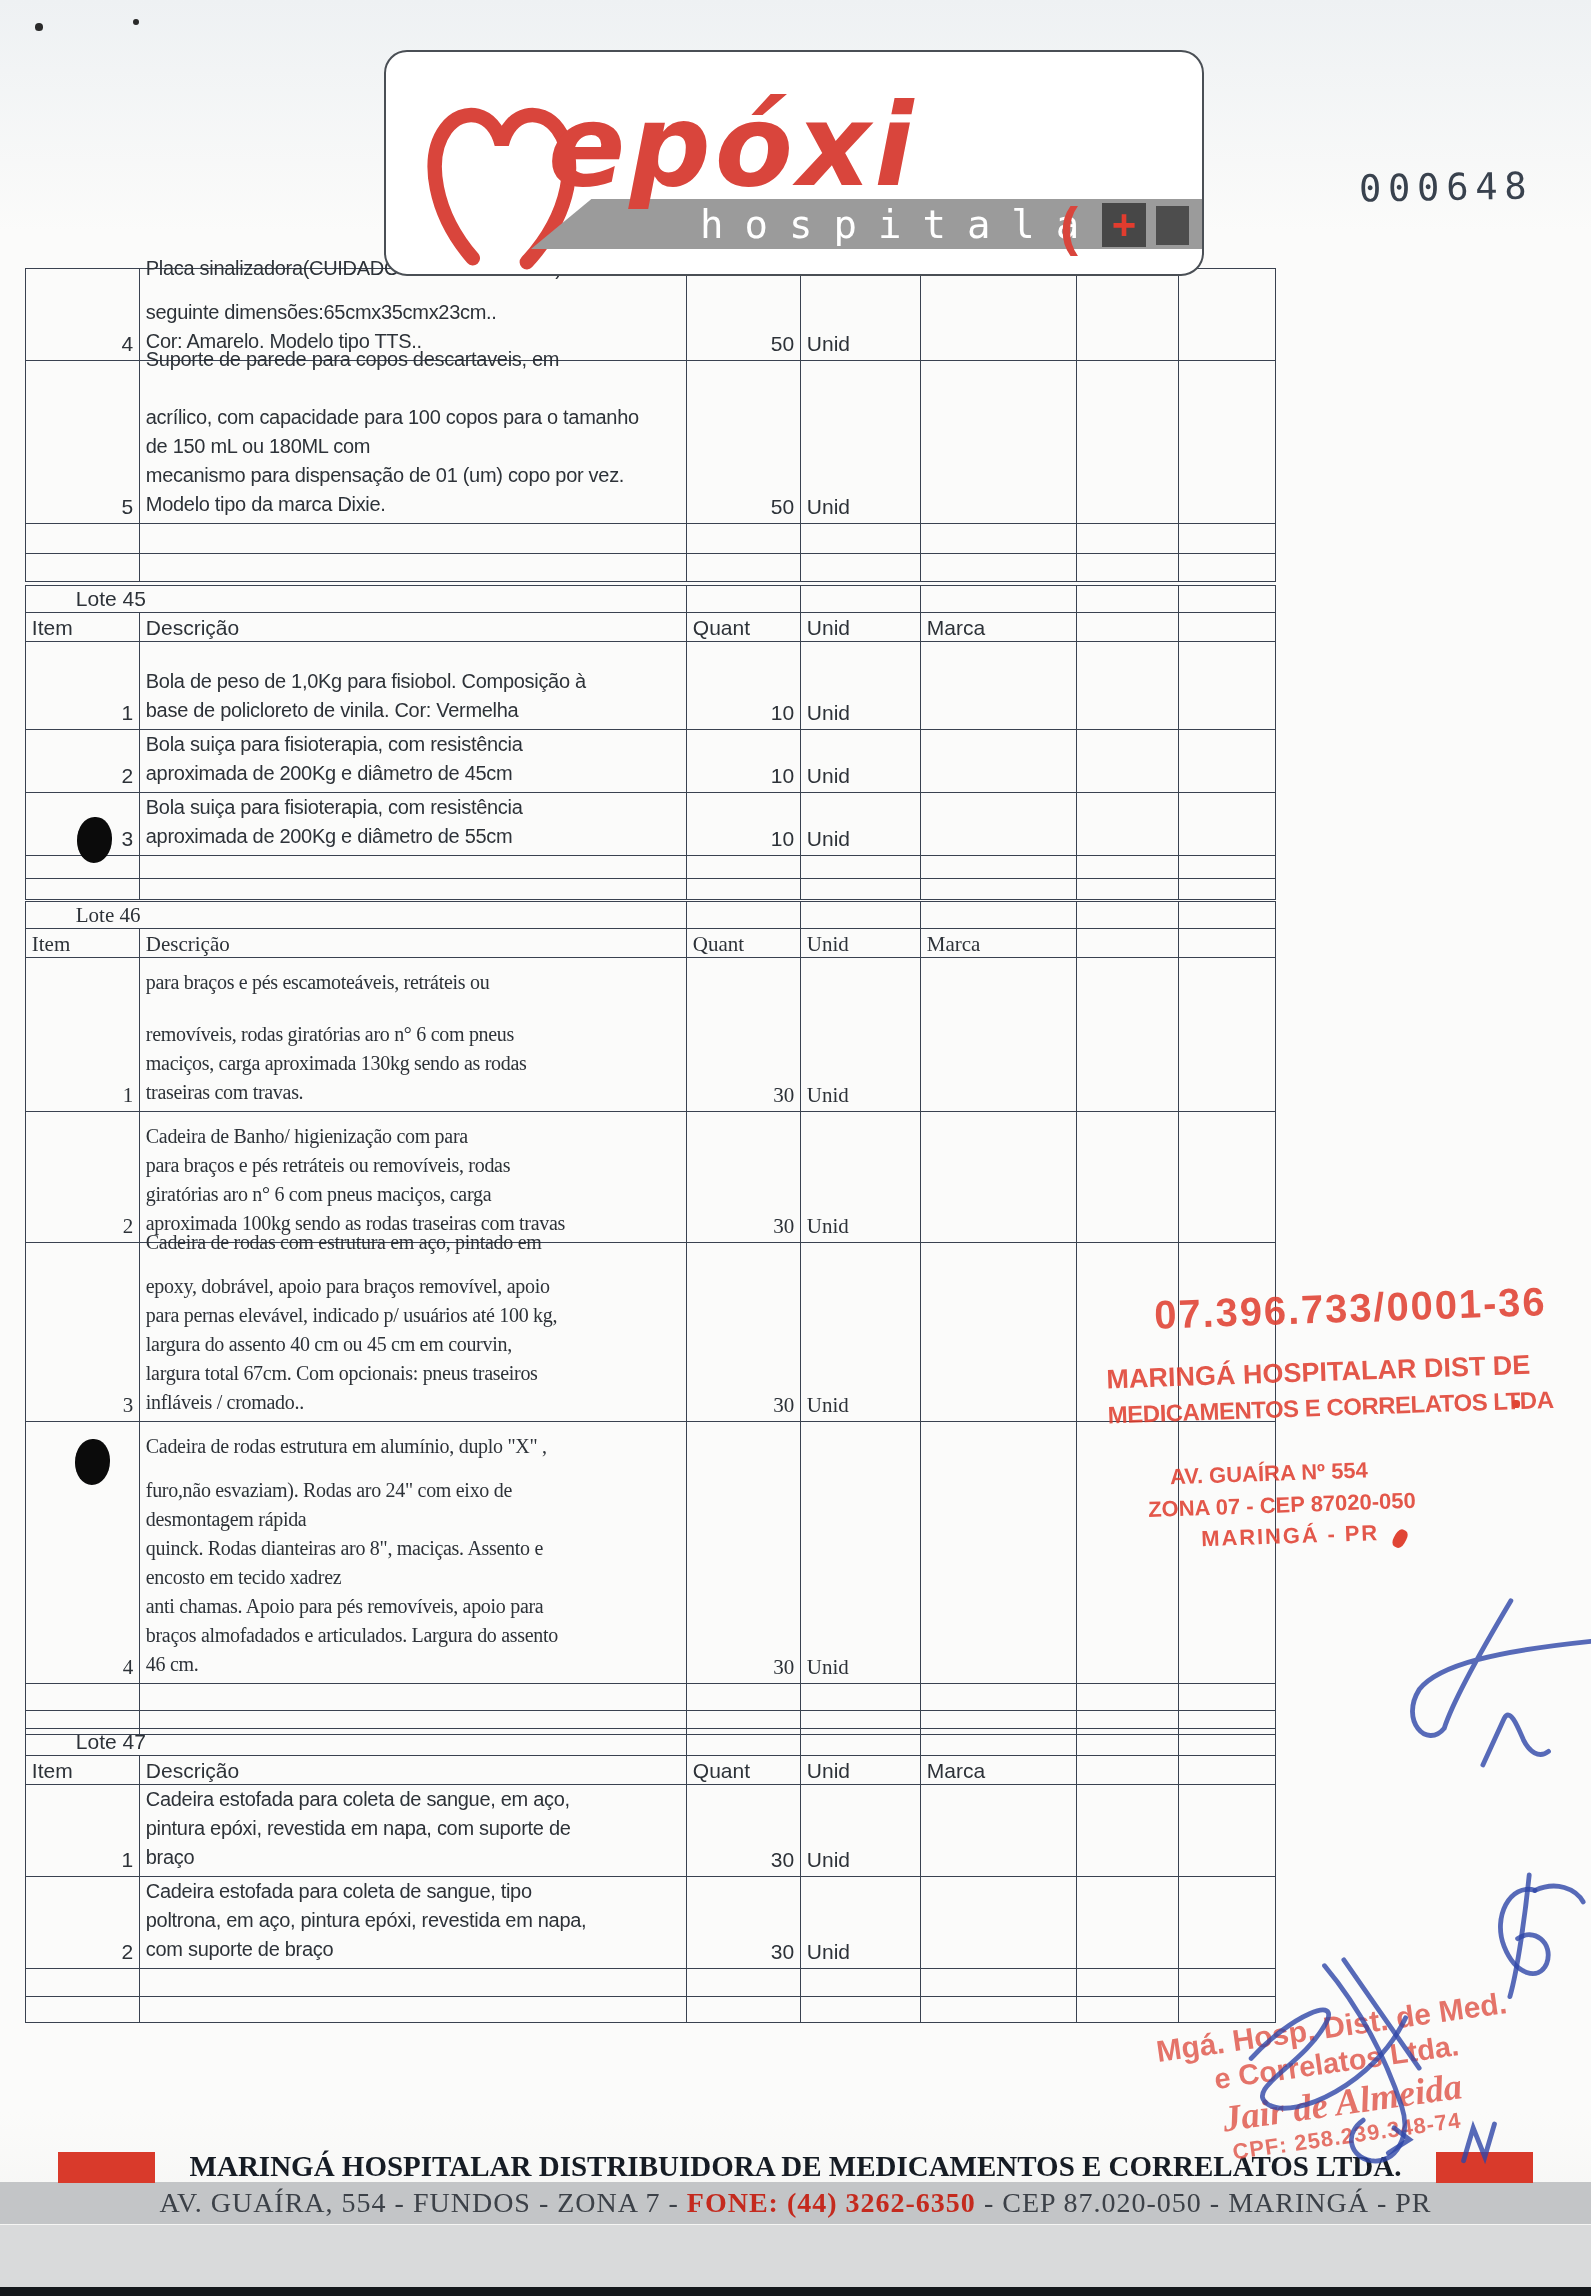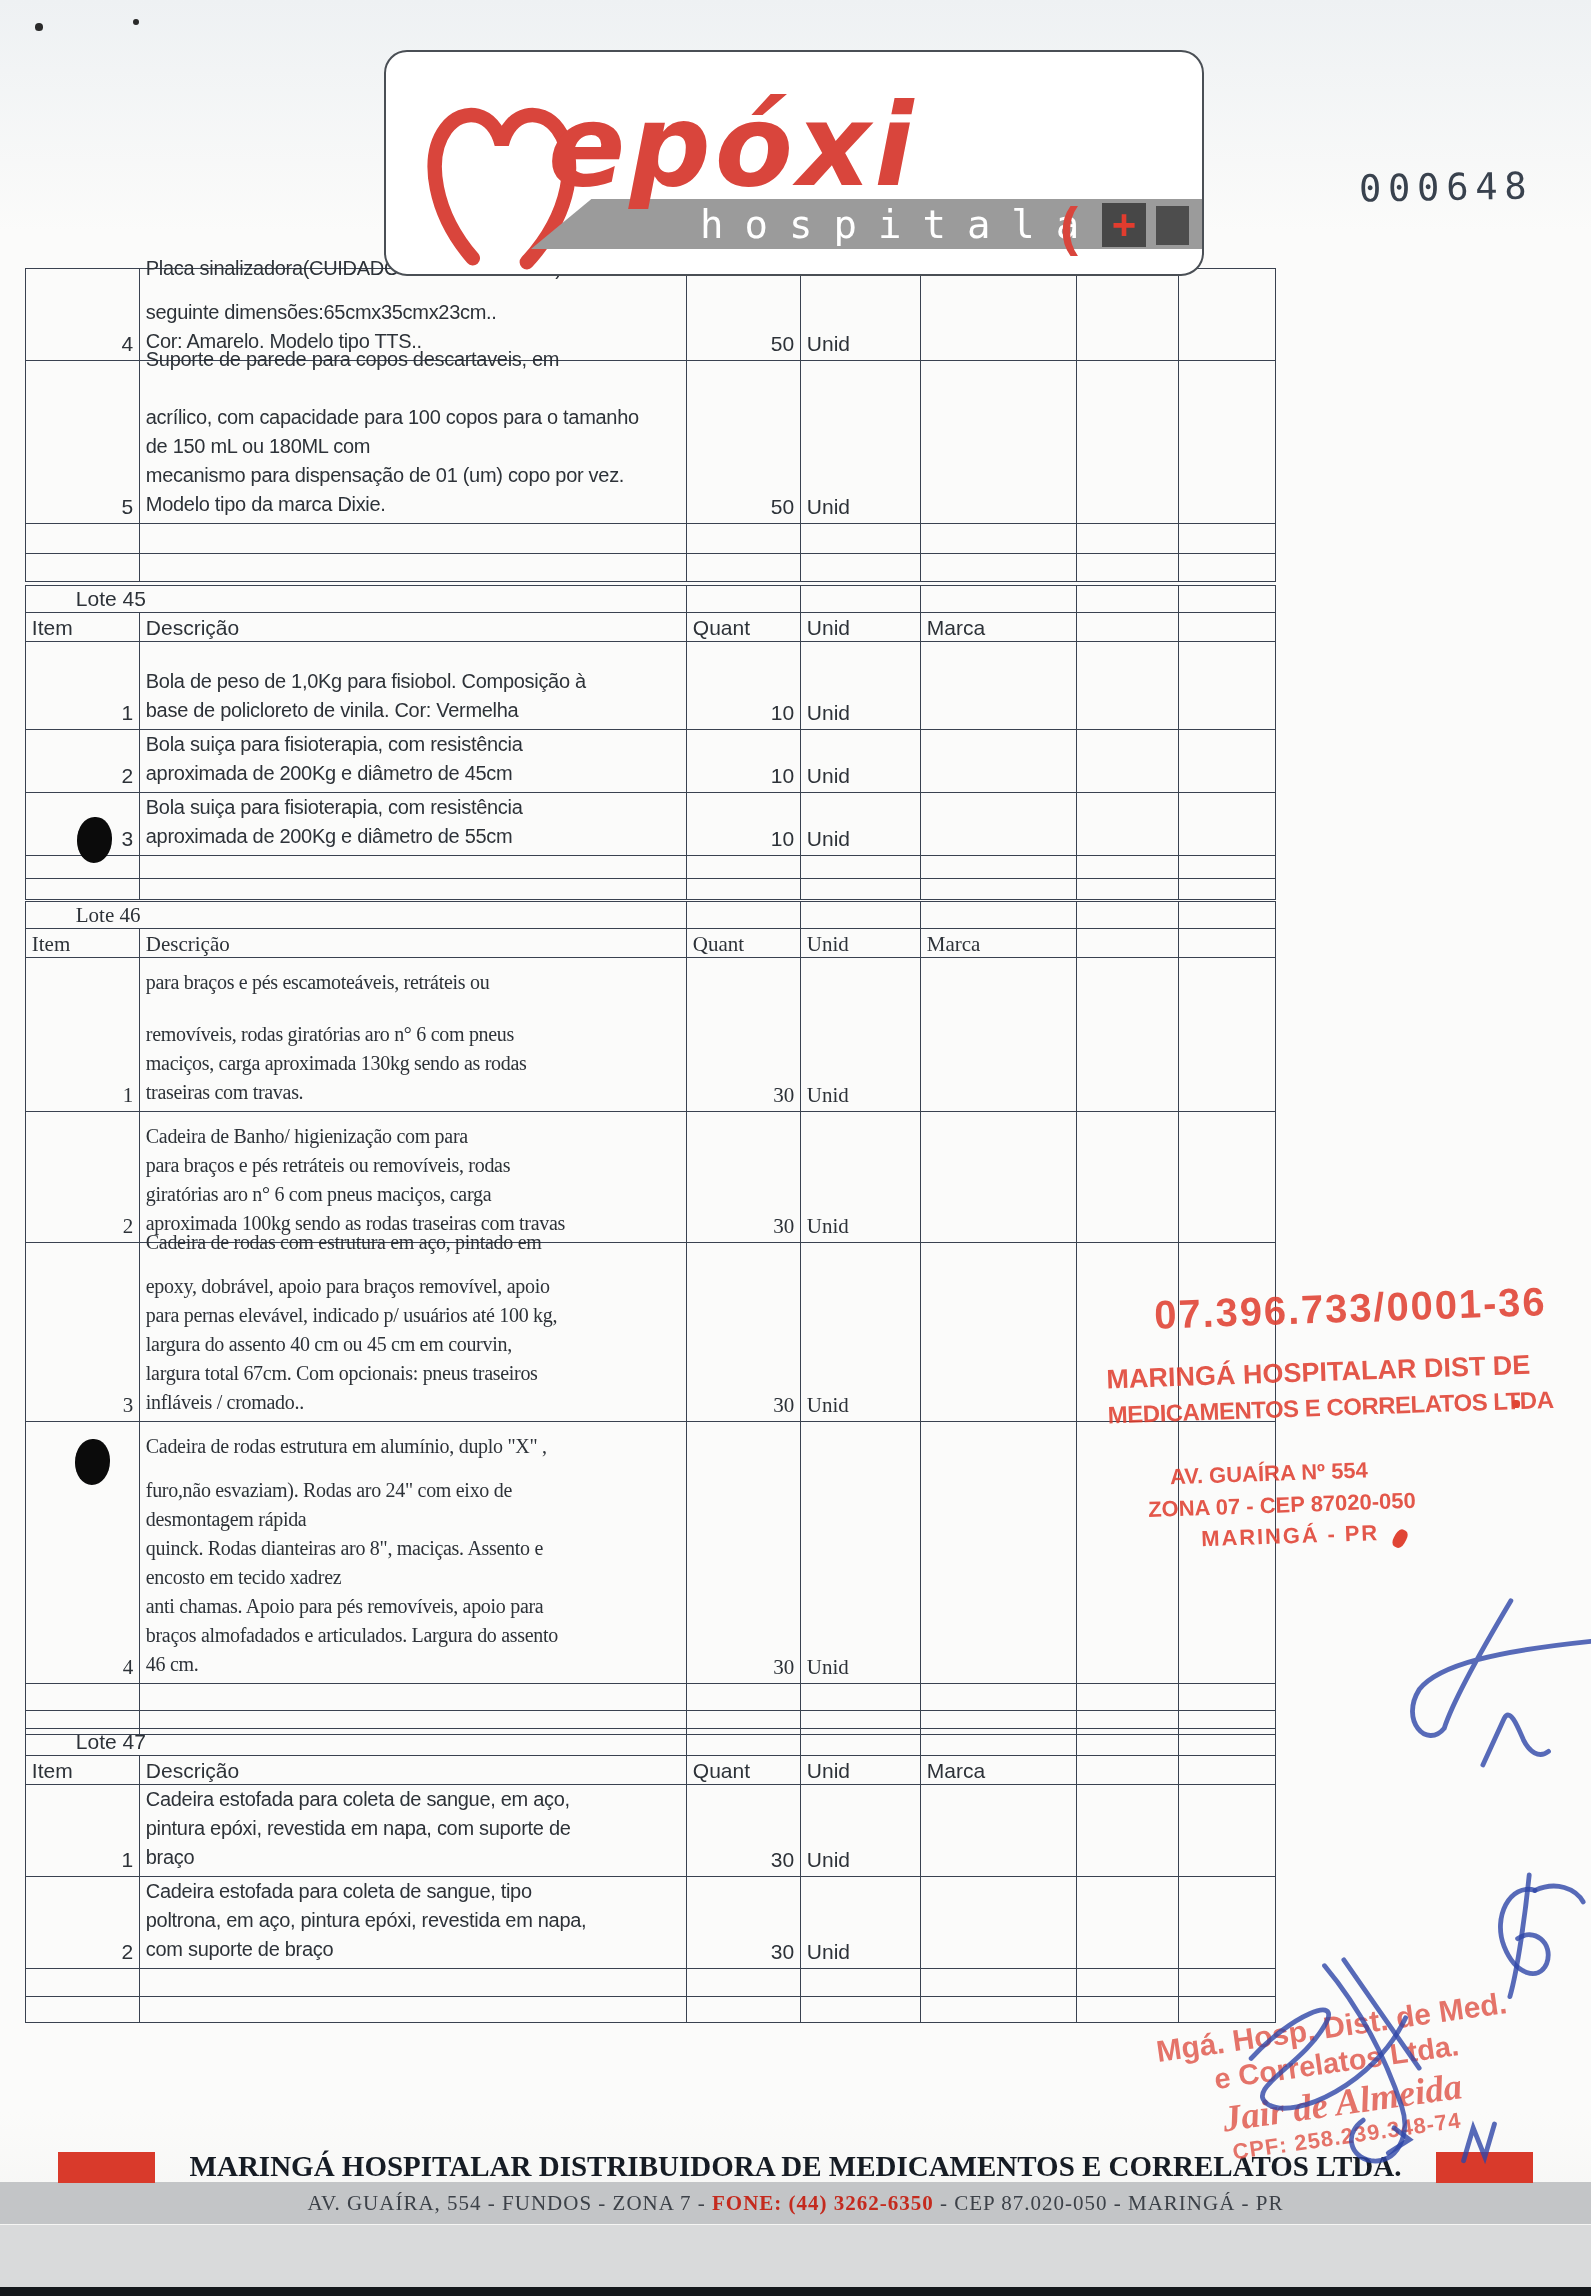--- a/index.html
+++ b/index.html
@@ -52,21 +52,21 @@
   #stamp-sign{left:1112px; top:2010px; width:454px; transform:rotate(-8deg); text-align:center; color:#e0564a; opacity:.82;}
   #stamp-sign .g1{font-size:30px; white-space:nowrap;}
   #stamp-sign .g2{font-size:29px; margin-top:1.9px; white-space:nowrap;}
   #stamp-sign .g3{font-family:"Liberation Serif",serif; font-style:italic; font-weight:700; font-size:37px; margin-top:1.9px; white-space:nowrap;}
   #stamp-sign .g4{font-size:22px; letter-spacing:1px; margin-top:0px; white-space:nowrap;}
   
   #footer-company{position:absolute; left:0; top:2142px; width:1591px; height:41px; display:flex; align-items:flex-end; justify-content:center; gap:35px; z-index:2;}
   .red-block{width:97px; height:31px; background:#d93a2b;}
   #footer-company .co{font-family:"Liberation Serif",serif; font-weight:700; font-size:29px; color:#161c24; white-space:nowrap;}
   #footer-band{position:absolute; left:0; top:2182px; width:1591px; height:42px; background:#c3c5c7; display:flex; align-items:center; justify-content:center; z-index:1;}
-  #footer-band .addr{font-family:"Liberation Serif",serif; font-size:21px; color:#3c4148; letter-spacing:1px; white-space:nowrap;}
+  #footer-band .addr{font-family:"Liberation Serif",serif; font-size:28px; color:#3c4148; letter-spacing:1px; white-space:nowrap;}
   #footer-band .phone{color:#c42a1e; font-weight:700;}
   #footer-sub{position:absolute; left:0; top:2225px; width:1591px; height:62px; background:#d9dadb; z-index:1;}
   #footer-cnpj{position:absolute; left:83px; top:2236px; font-family:"Liberation Serif",serif; font-weight:700; font-size:20px; color:#26303c;}
   #footer-ie{position:absolute; left:1120px; top:2244px; font-family:"Liberation Serif",serif; font-weight:700; font-size:20px; color:#26303c; transform:rotate(1deg);}
   #scan-edge{position:absolute; left:0; top:2286px; width:1591px; height:9.7px; background:#15181c;}
   
   .hole{position:absolute; width:35px; height:46px; background:#0b0b0b; border-radius:50% 46% 52% 48%; z-index:5;}
   .speck{position:absolute; background:#2a2a2a; border-radius:50%; z-index:5;}
   .red-speck{position:absolute; background:#e04534; border-radius:40%; z-index:6;}
   #ink{position:absolute; left:0; top:0; z-index:8; pointer-events:none;}

